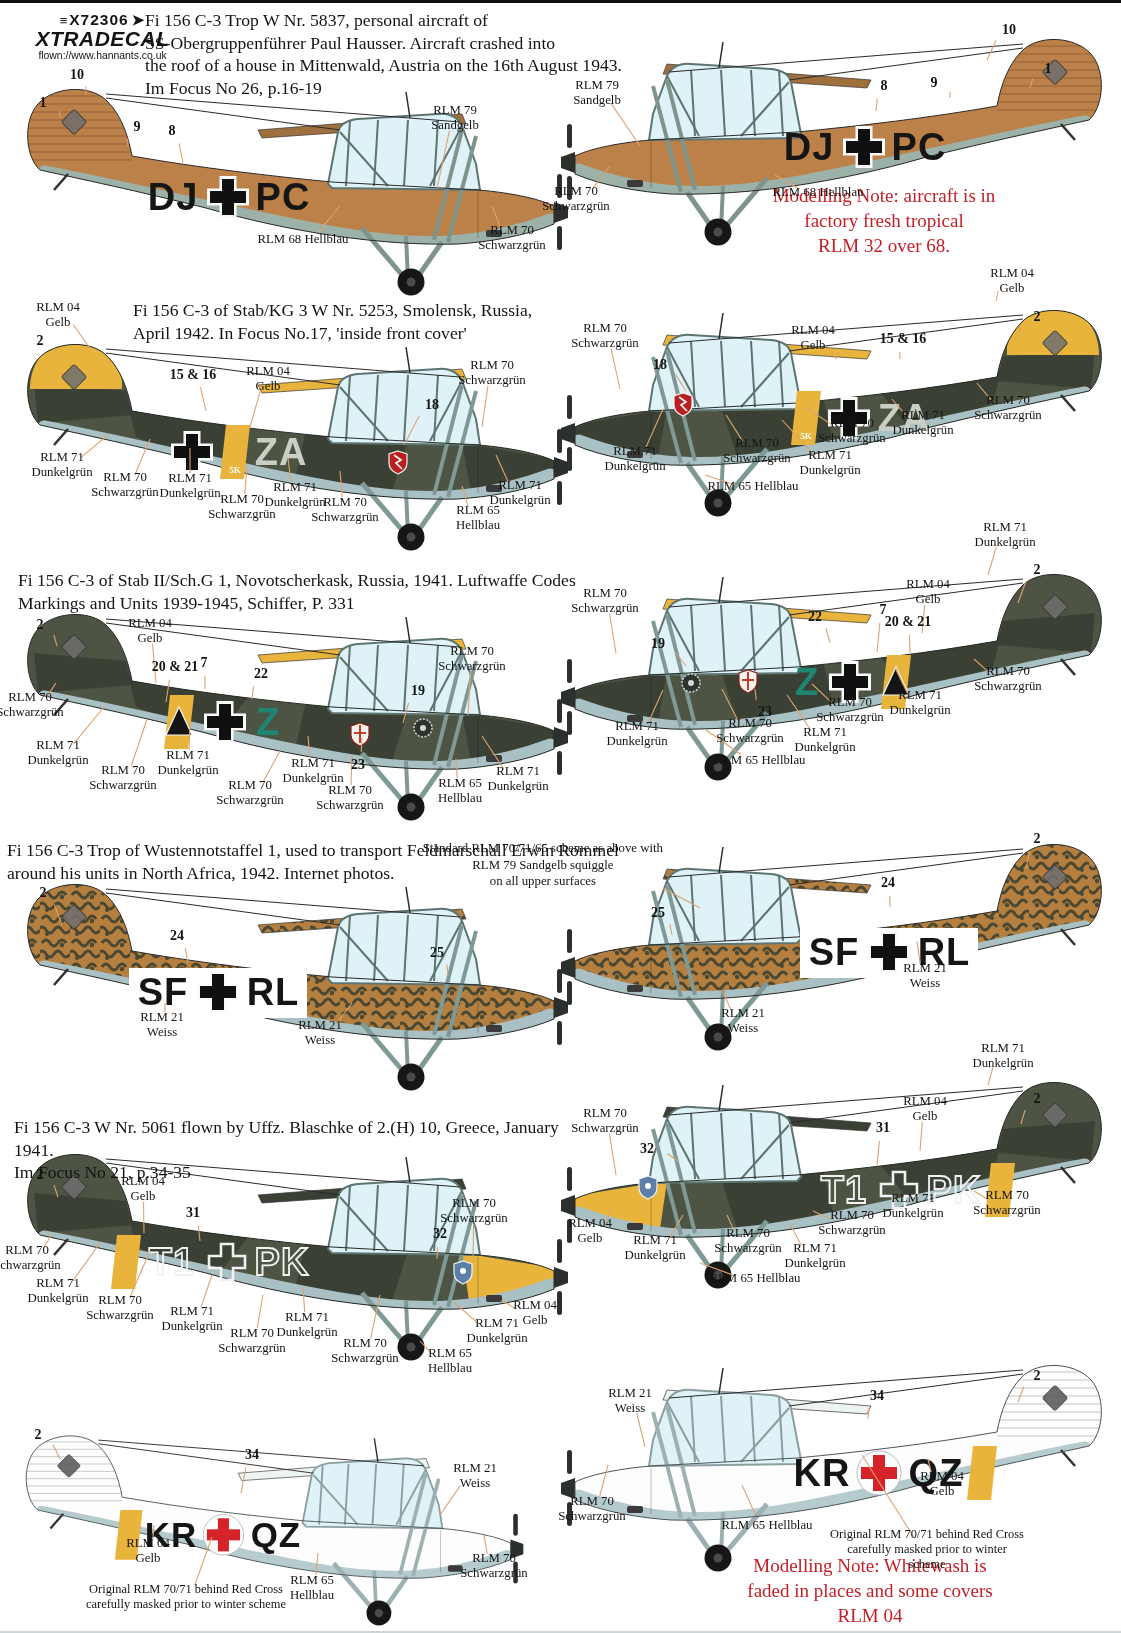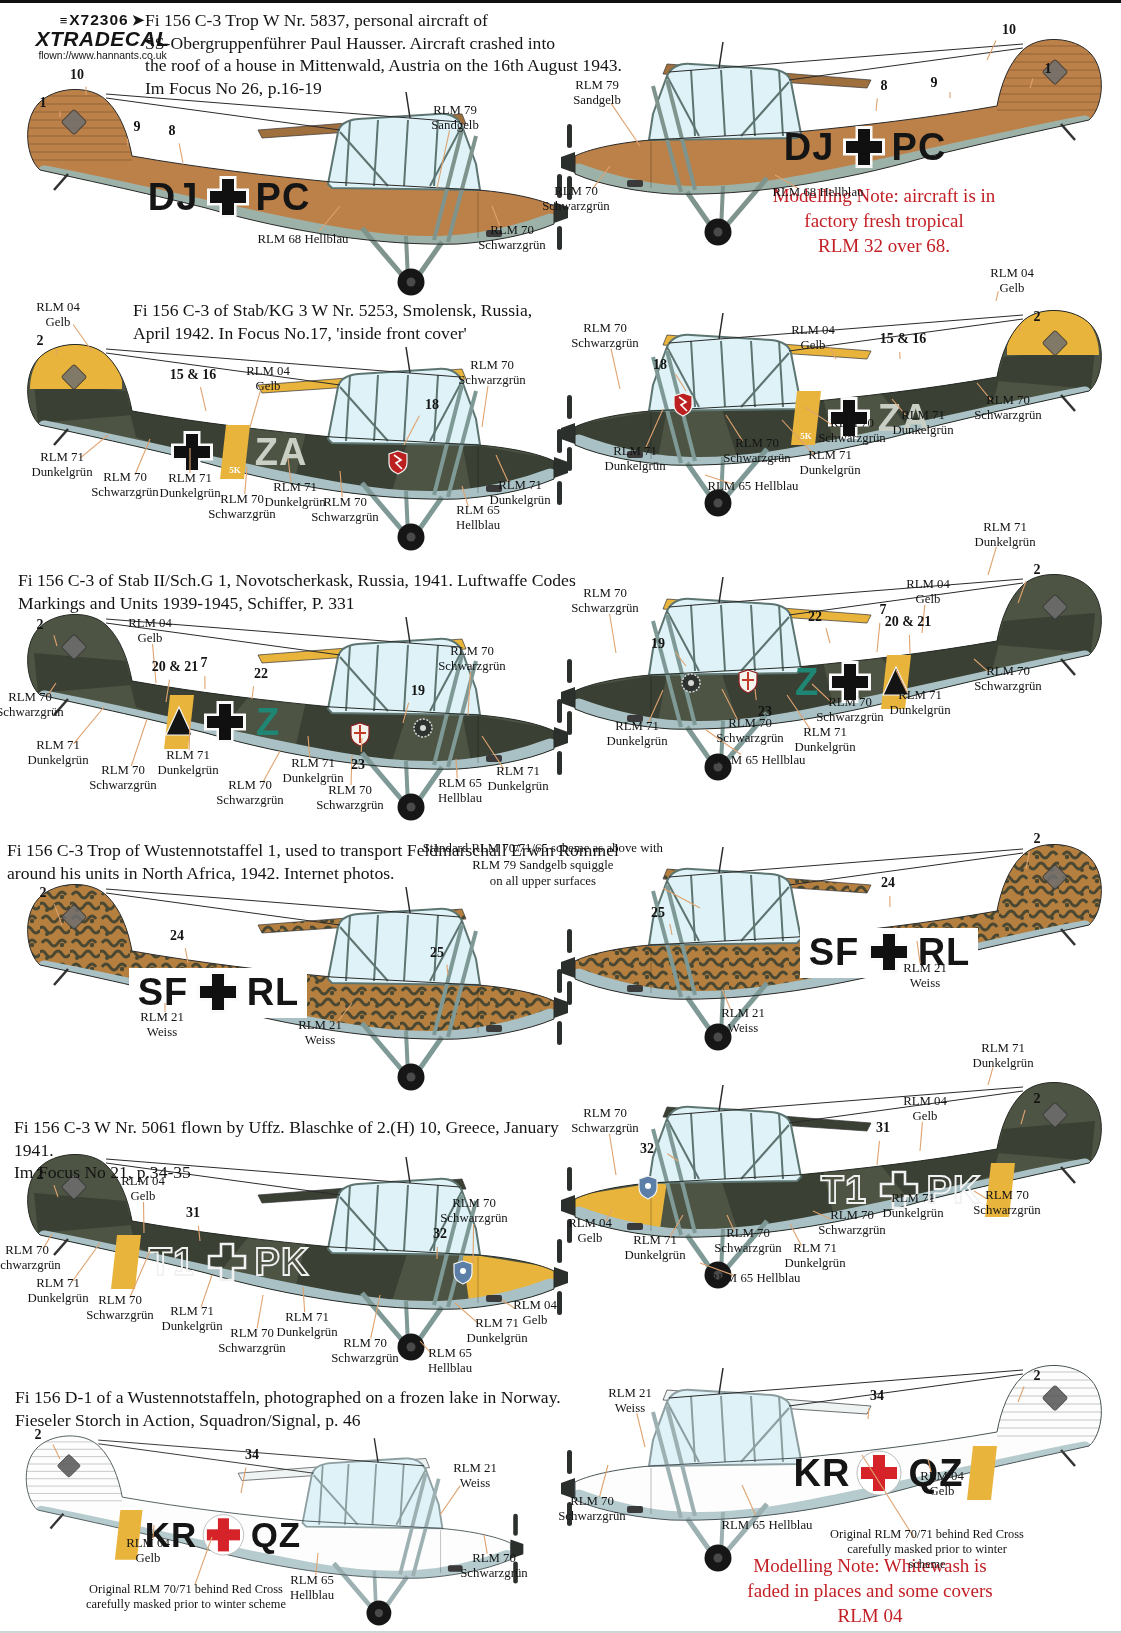--- a/index.html
+++ b/index.html
@@ -901,22 +901,20 @@
 Schwarzgrün</div>
     <div class="callout" style="left: 590px; top: 1228px;">RLM 04
 Gelb</div>
     <div class="callout" style="left: 655px; top: 1245px;">RLM 71
 Dunkelgrün</div>
     <div class="callout" style="left: 748px; top: 1238px;">RLM 70
 Schwarzgrün</div>
     <div class="callout" style="left: 815px; top: 1253px;">RLM 71
 Dunkelgrün</div>
     <div class="callout" style="left: 755px; top: 1276px;">RLM 65 Hellblau</div>
-    <div class="title" style="left: 15px; top: 1383px; width: 560px;">Fi 156 D-1 of a Wustennotstaffeln, photographed on a frozen lake in Norway.
-Fieseler Storch in Action, Squadron/Signal, p. 46</div>
     <div class="note" style="left: 870px; top: 1600px; color: rgb(195, 32, 38);">Modelling Note: Whitewash is faded in places and some covers RLM 04
 fuselage band</div>
     <svg viewBox="0 0 560 230" width="515.2" height="211.60000000000002" class="aircraft" style="left: 10px; top: 1415px;">
       <defs>
         <clipPath id="clip50">
           <path d="M30,100 C16,88 12,52 28,34 C44,16 82,14 98,32 C110,44 118,64 122,86 C190,98 260,106 322,112 L468,120 C505,123 532,130 544,136 L544,154 C516,166 478,172 448,174 C370,176 280,162 196,138 C132,122 66,108 30,100 Z"></path>
         </clipPath>
       </defs>
       <g>
         <ellipse cx="84" cy="98" rx="50" ry="4.5" fill="#ffffff" stroke="#333" stroke-width="0.8"></ellipse>

